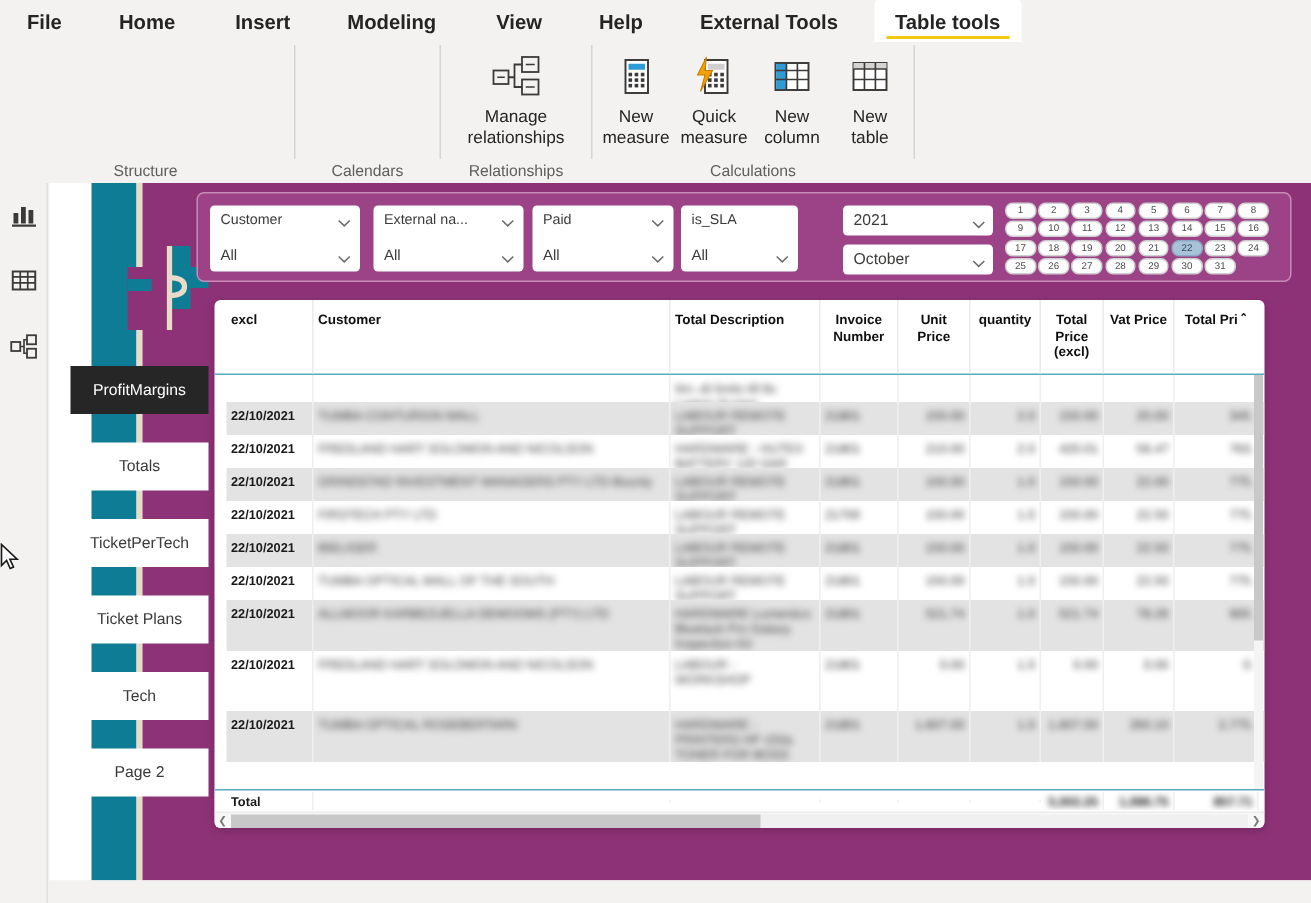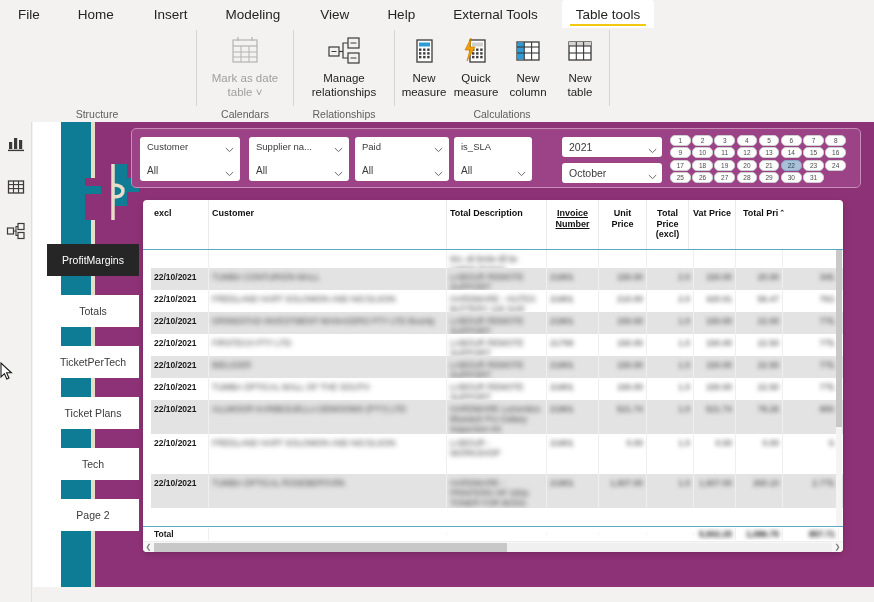--- a/index.html
+++ b/index.html
@@ -11,21 +11,21 @@
   }
   #app { position: relative; width: 874px; height: 602px; background: #f3f2f1; }
 
   
   .ribbon-tabs {
     position: absolute; top: 0; left: 0; width: 874px; height: 28px;
     background: #f3f2f1; display: flex; align-items: center;
   }
   .ribbon-tab {
     font-size: 13.5px; color: #252423; padding: 0 8px; height: 28px;
-    display: flex; align-items: center; cursor: default; white-space: nowrap;
+    display: flex; align-items: center; cursor: default; white-space: nowrap; font-weight: bold;
   }
   .ribbon-tab.t-file { margin-left: 10px; }
   .ribbon-tab.active {
     background: #ffffff; color: #252423; position: relative;
     border-top-left-radius: 3px; border-top-right-radius: 3px;
     padding: 0 14px; height: 28px;
   }
   .ribbon-tab.active::after {
     content: ""; position: absolute; left: 8px; right: 8px; bottom: 2px;
     height: 2.5px; background: #f2c811;
@@ -261,39 +261,20 @@
 
   <div class="ribbon-body">
 
     <div class="rgroup g-structure">
       <div class="rgroup-label">Structure</div>
     </div>
 
     <div class="rgroup-sep"></div>
 
     <div class="rgroup g-calendars">
-      <div class="cal-btn">
-        <span class="icon-box">
-          <svg width="32" height="30" viewBox="0 0 32 30">
-            <rect x="4" y="4" width="24" height="22" fill="none" stroke="#b5b3b1" stroke-width="1.2"></rect>
-            <line x1="4" y1="10" x2="28" y2="10" stroke="#b5b3b1" stroke-width="1.2"></line>
-            <line x1="12" y1="10" x2="12" y2="26" stroke="#b5b3b1" stroke-width="1"></line>
-            <line x1="20" y1="10" x2="20" y2="26" stroke="#b5b3b1" stroke-width="1"></line>
-            <line x1="4" y1="16" x2="28" y2="16" stroke="#b5b3b1" stroke-width="1"></line>
-            <line x1="4" y1="21" x2="28" y2="21" stroke="#b5b3b1" stroke-width="1"></line>
-            <line x1="9" y1="1" x2="9" y2="5" stroke="#b5b3b1" stroke-width="1.2"></line>
-            <line x1="23" y1="1" x2="23" y2="5" stroke="#b5b3b1" stroke-width="1.2"></line>
-          </svg>
-        </span>
-        <span class="btn-lines">
-          <span>Mark as date</span><br>
-          <span>table</span>
-          <span> ˅</span>
-        </span>
-      </div>
       <div class="rgroup-label">Calendars</div>
     </div>
 
     <div class="rgroup-sep"></div>
 
     <div class="rgroup g-relationships">
       <div class="rel-btn">
         <span class="icon-box">
           <svg width="34" height="30" viewBox="0 0 34 30">
             <rect x="2" y="11" width="10" height="9" fill="none" stroke="#3b3a39" stroke-width="1.2"></rect>
@@ -485,21 +466,21 @@
             <span class="chev">
               <svg width="9" height="6" viewBox="0 0 9 6">
                   <path d="M0.8 1 L4.5 4.6 L8.2 1" fill="none" stroke="#6b6b6b" stroke-width="1"></path>
                 </svg>
             </span>
           </div>
         </div>
 
         <div class="slicer sl-supplier">
           <div class="slicer-hdr">
-            <span>Supplier na...</span>
+            <span>External na...</span>
             <span class="chev">
               <svg width="9" height="6" viewBox="0 0 9 6">
                   <path d="M0.8 1 L4.5 4.6 L8.2 1" fill="none" stroke="#6b6b6b" stroke-width="1"></path>
                 </svg>
             </span>
           </div>
           <div class="slicer-val">
             <span>All</span>
             <span class="chev">
               <svg width="9" height="6" viewBox="0 0 9 6">
@@ -592,22 +573,23 @@
             <div class="day">30</div>
             <div class="day">31</div>
           </div>
       </div>
 
       <div class="table-visual">
         <div class="tv-head" id="tv-head">
             <div class="th left" style="width: 58px; flex: 0 0 58px;">excl</div>
             <div class="th left" style="width: 238px; flex: 0 0 238px;">Customer</div>
             <div class="th left" style="width: 100px; flex: 0 0 100px;">Total Description</div>
-            <div class="th" style="width: 52px; flex: 0 0 52px; text-decoration: underline;">Invoice Number</div>
+            <div class="th" style="width: 52px; flex: 0 0 52px;">Invoice Number</div>
             <div class="th" style="width: 48px; flex: 0 0 48px;">Unit Price</div>
+            <div class="th" style="width: 47px; flex: 0 0 47px;">quantity</div>
             <div class="th" style="width: 42px; flex: 0 0 42px;">Total Price (excl)</div>
             <div class="th" style="width: 47px; flex: 0 0 47px;">Vat Price</div>
             <div class="th" style="width: 56px; flex: 0 0 56px;">Total Pri<span style="font-size: 7px; margin-left: 1px;">⌃</span></div>
           </div>
         <div class="tv-body" id="tv-body">
             <div class="tr" style="height: 18px;">
               <div class="td date" style="width: 58px; flex: 0 0 58px;">
                 <span></span>
               </div>
               <div class="td" style="width: 238px; flex: 0 0 238px;">

